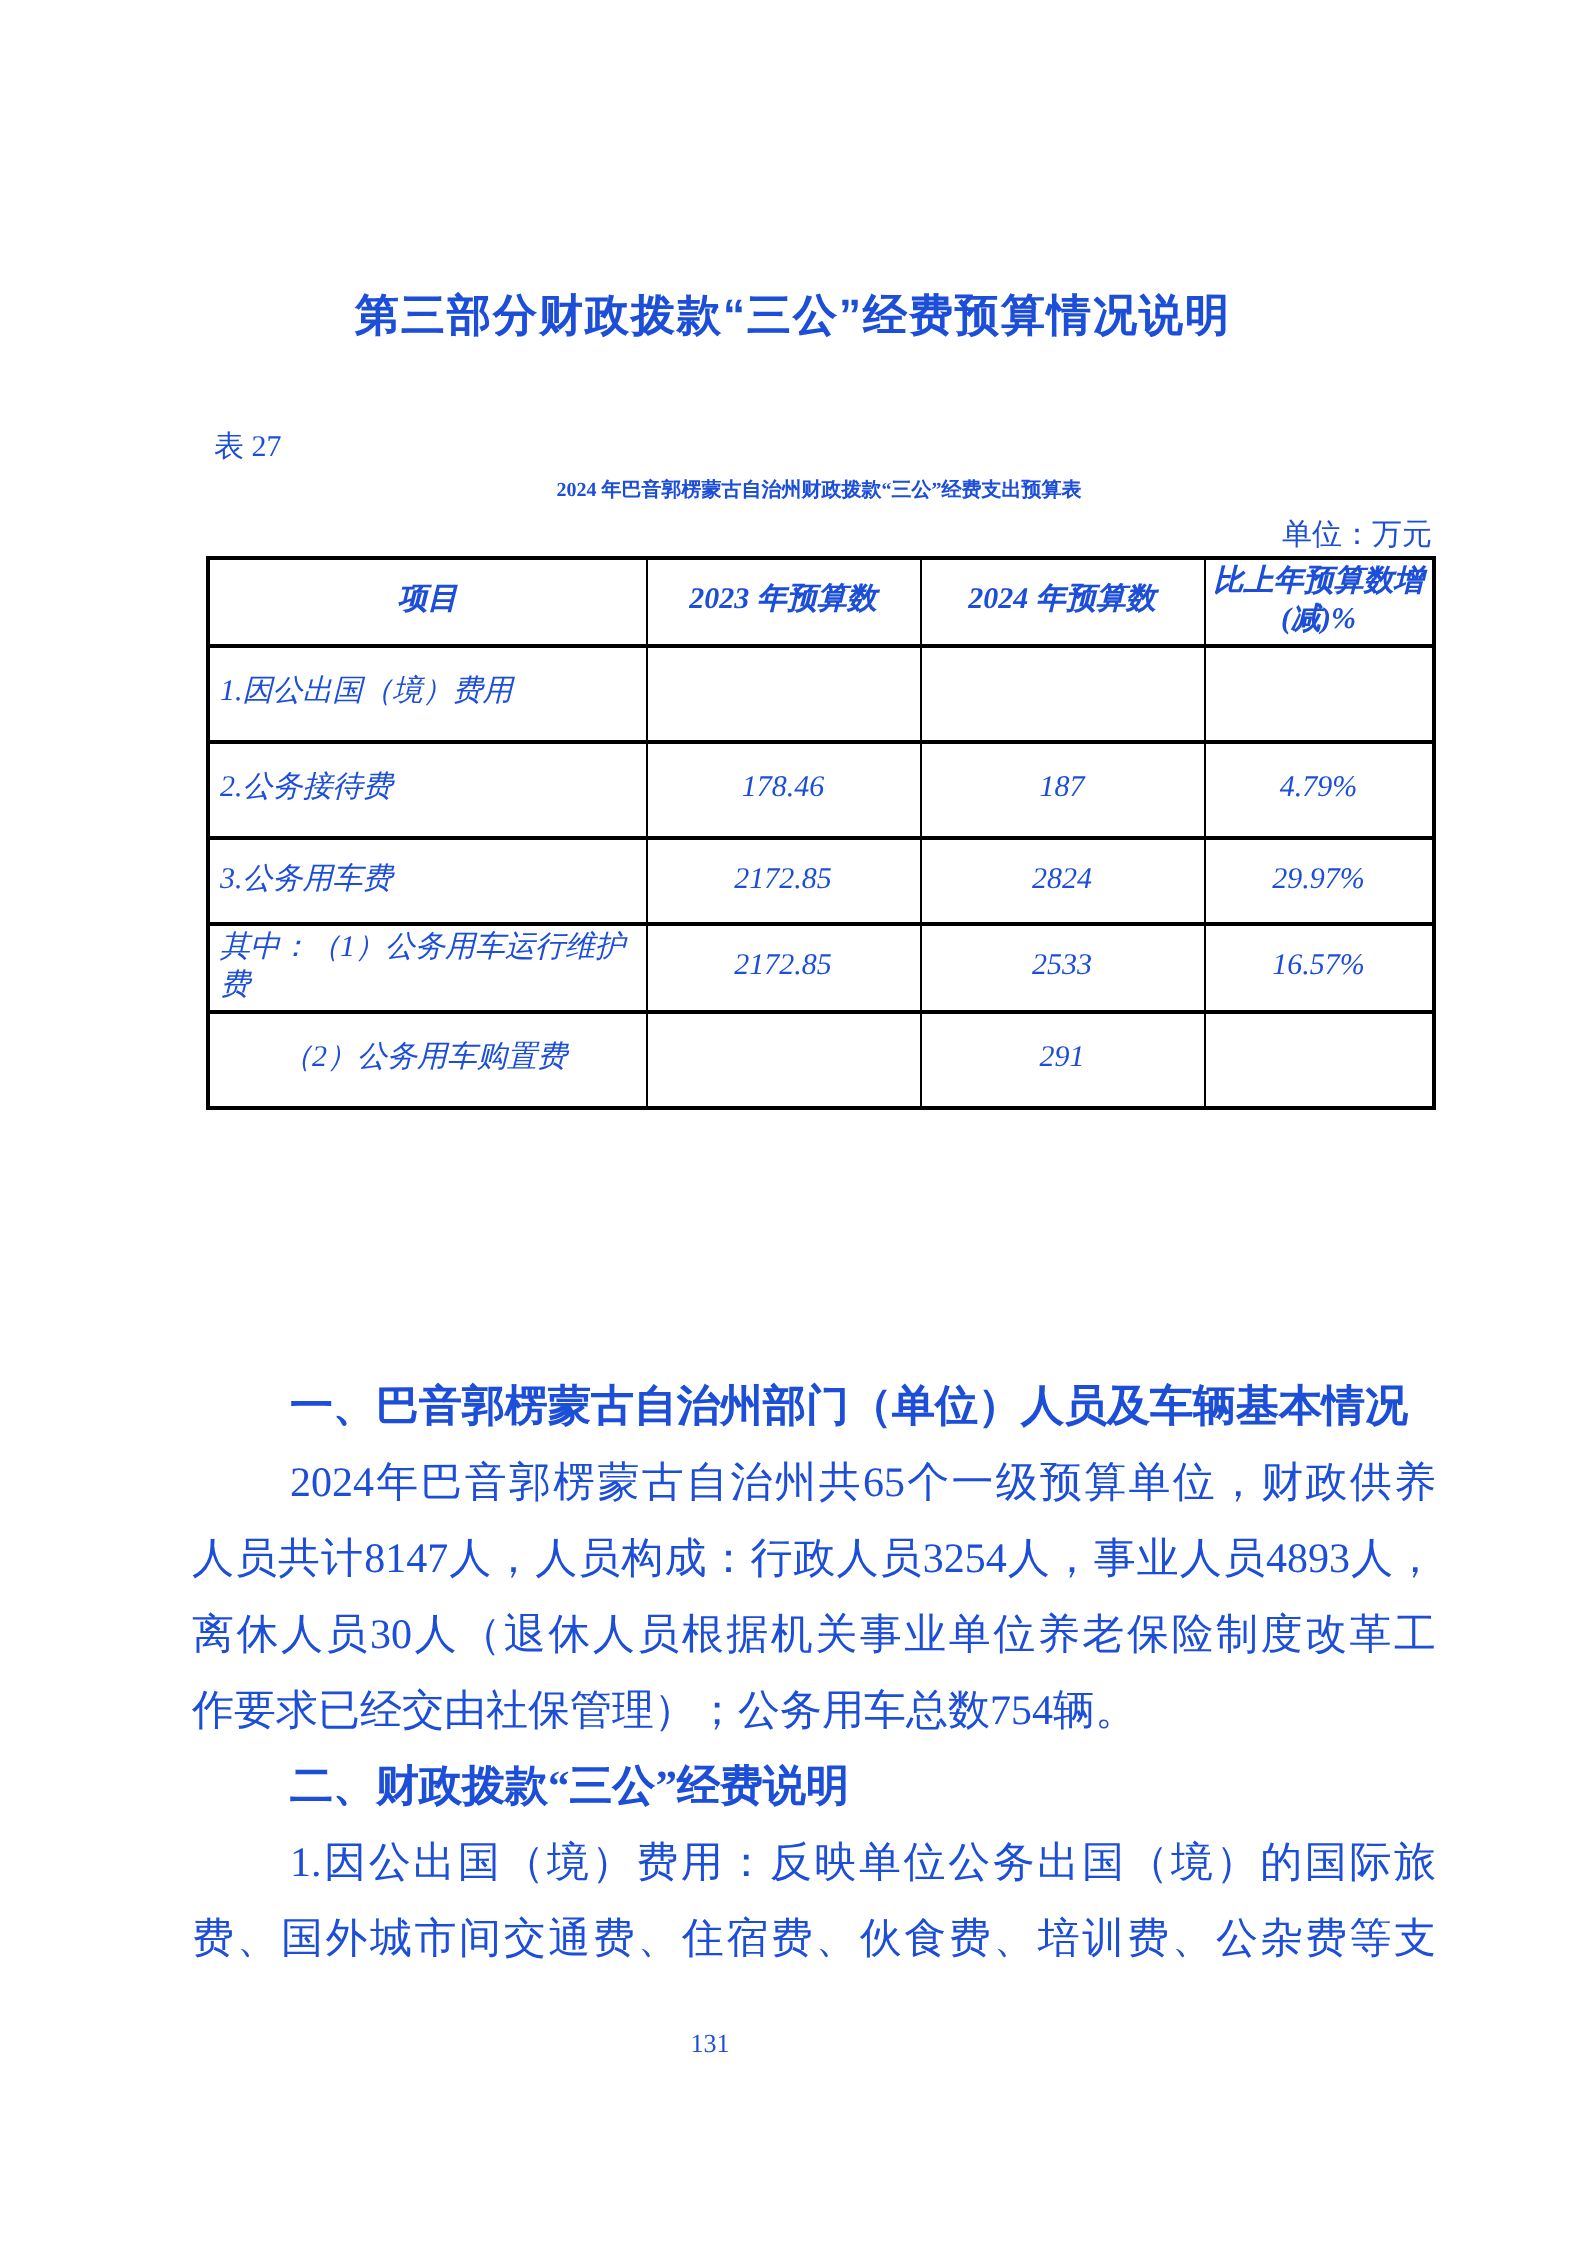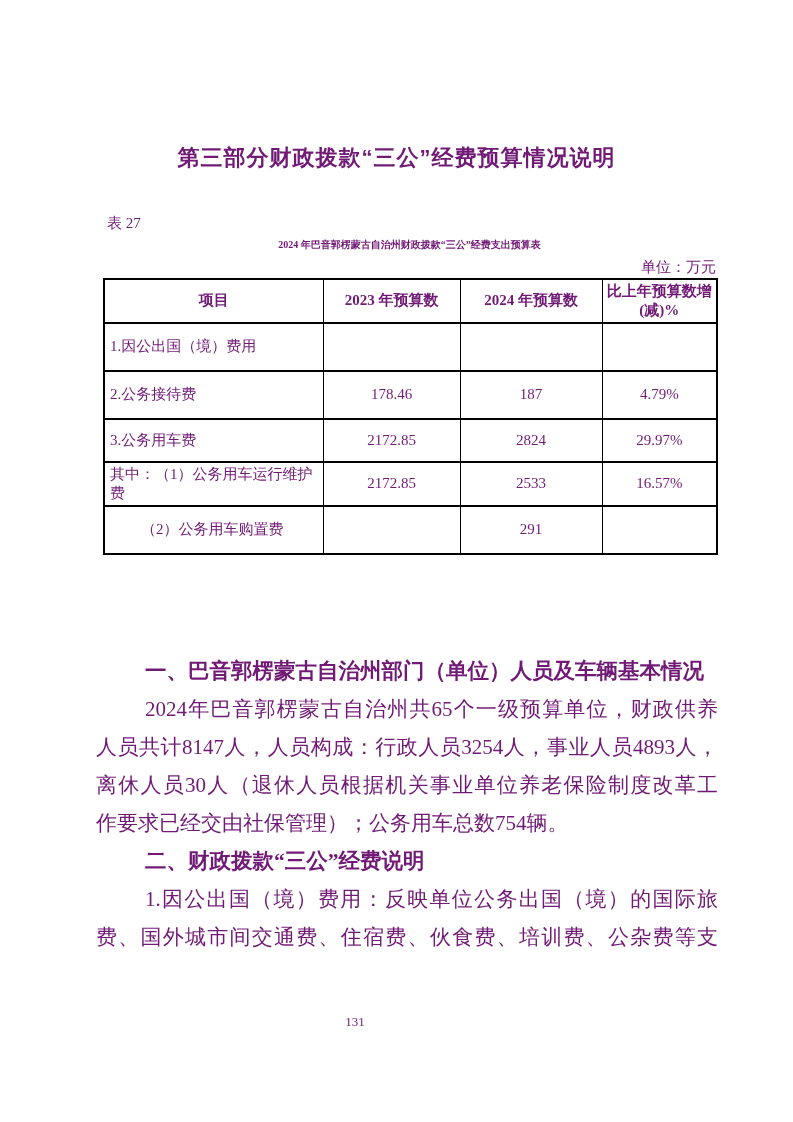--- a/index.html
+++ b/index.html
@@ -1,21 +1,21 @@
 <!DOCTYPE html>
 <html><head>
 <meta charset="utf-8">
 <style>
   * { margin:0; padding:0; box-sizing:border-box; }
   html,body { background:#ffffff; }
   .page {
     position:relative;
     width:793px; height:1122px;
     background:#ffffff;
-    color:#701a75;
+    color:#1d4ed8;
     font-family:"Liberation Serif","DejaVu Serif",serif;
     overflow:hidden;
   }
   .doc-title {
     position:absolute; top:143px; left:0; width:793px;
     text-align:center;
     font-family:"Liberation Sans","DejaVu Sans",sans-serif;
     font-size:22px; font-weight:bold; letter-spacing:1px;
   }
   .table-label {
@@ -29,37 +29,38 @@
   .unit-note {
     position:absolute; top:258px; left:103px; width:613px;
     text-align:right; font-size:15px;
   }
   table.budget {
     position:absolute; top:278px; left:103px;
     width:613px;
     border-collapse:collapse; table-layout:fixed;
     border:2px solid #000;
     font-size:15px;
+    font-style:italic;
   }
   table.budget td {
     border-left:1px solid #000; border-right:1px solid #000;
     border-top:2px solid #000; border-bottom:2px solid #000;
     vertical-align:middle;
     text-align:center;
     padding:2px 3px;
     line-height:1.25;
     overflow:hidden;
   }
   table.budget tr.hdr td { font-weight:bold; }
   table.budget td.wrapcell { white-space:pre-line; }
   table.budget td.item-left { text-align:left; padding-left:5px; }
   table.budget td.item-center { text-align:center; font-weight:bold; }
   table.budget td.item-indent { text-align:left; padding-left:36px; }
   .text-block {
-    position:absolute; top:652px; left:96px; width:622px;
+    position:absolute; top:684px; left:96px; width:622px;
     font-size:21px;
   }
   .tline {
     height:38px; line-height:38px;
     white-space:nowrap;
   }
   .tline.wrap { white-space:normal; overflow:hidden; }
   .tline.heading { font-weight:bold; font-size:21.5px; }
   .tline.indent { text-indent:49px; }
   .tline.justify {

